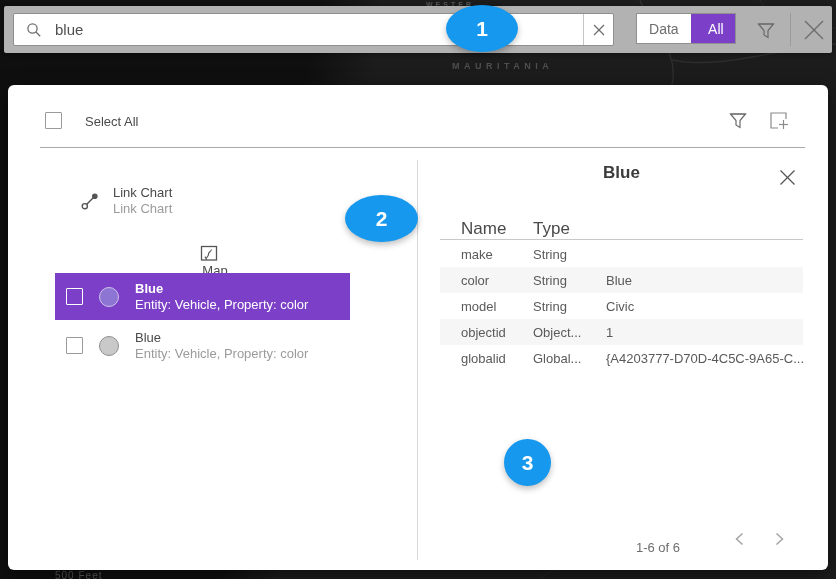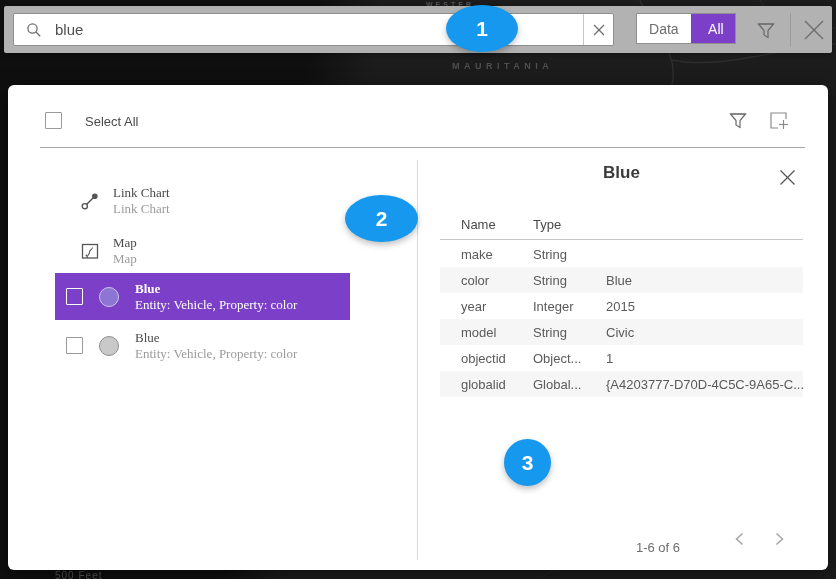--- a/index.html
+++ b/index.html
@@ -61,47 +61,47 @@
   }
   .checkbox { width:17px; height:17px; border:1px solid #9a9a9a; border-radius:1px; background:transparent; flex:none; cursor:pointer; }
   .select-all-box { position:absolute; left:37px; top:27px; }
   .select-all-label { position:absolute; left:77px; top:29px; font-size:13px; color:#4a4a4a; }
   .hdr-funnel { position:absolute; left:719px; top:24px; width:22px; height:22px; cursor:pointer; }
   .hdr-add { position:absolute; left:760px; top:24px; width:22px; height:22px; cursor:pointer; }
   .hdr-divider { position:absolute; left:32px; right:23px; top:62px; height:1px; background:#a9a9a9; }
 
   
   .list { position:absolute; left:47px; top:90px; width:295px; }
-  .list-item { position:absolute; left:0; width:295px; display:flex; align-items:center;font-family:Liberation Serif, serif; }
+  .list-item { position:absolute; left:0; width:295px; display:flex; align-items:center; }
   .list-item .txt { line-height:16px; }
   .list-item .title { font-size:13px; color:#4a4a4a; }
   .list-item .subtitle { font-size:13px; color:#9b9b9b; }
   .li-plain { padding-left:25px; height:46px; cursor:pointer; }
   .li-plain .ic { width:20px; height:20px; margin-right:13px; flex:none; display:flex; }
   .li-row { padding-left:11px; height:47px; cursor:pointer; }
   .li-row .checkbox { margin-right:16px; }
   .ent-circle { width:20px; height:20px; border-radius:50%; margin-right:16px; flex:none;
     background:#c9c9c9; border:1.5px solid #8f8f8f; }
   .li-row.selected { background:var(--accent,#7b3fc8); }
   .li-row.selected .checkbox { border-color:#fff; }
   .li-row.selected .ent-circle { background:#8d75d3; border-color:#cfc5ec; }
   .li-row.selected .title { color:#fff; font-weight:bold; }
   .li-row.selected .subtitle { color:#fff; }
-  .li-1 { top:3px; } .li-2 { top:53px; } .li-3 { top:98px; } .li-4 { top:147px; }
+  .li-1 { top:3px; } .li-2 { top:68px;flex-direction:column; } .li-3 { top:98px; } .li-4 { top:147px; }
 
   .v-divider { position:absolute; left:409px; top:75px; width:1px; height:400px; background:#d8d8d8; }
 
   
   .detail-title { position:absolute; left:432px; top:78px; width:363px; text-align:center;
     font-size:17px; font-weight:bold; color:#3c3c3c; }
   .detail-close { position:absolute; left:768px; top:81px; width:22px; height:22px; display:flex; align-items:center; justify-content:center; cursor:pointer; }
 
   .tbl-head { position:absolute; left:432px; top:125px; width:363px; height:30px;
-    display:flex; align-items:center; padding-left:21px; border-bottom:1px solid #c9c9c9;
-    font-size:13px; color:#4a4a4a; }
+    display:flex; align-items:flex-end; padding-left:21px; border-bottom:1px solid #c9c9c9;
+    font-size:17px; color:#4a4a4a; }
   .tbl-body { position:absolute; left:432px; top:156px; width:363px; }
   .tbl-row { display:flex; align-items:center; height:26px; padding-left:21px; font-size:13px; color:#5a5a5a; }
   .tbl-row:nth-child(even) { background:#f6f6f6; }
   .c1 { width:72px; flex:none; } .c2 { width:73px; flex:none; }
   .c3 { flex:1; white-space:nowrap; overflow:hidden; }
 
   .pag-label { position:absolute; left:600px; top:447px; width:100px; text-align:center; font-size:13px; color:#6e6e6e;margin-top:8px; }
   .pag-btn { position:absolute; top:444px; width:20px; height:20px; display:flex; align-items:center; justify-content:center; cursor:pointer; }
   .pag-prev { left:721px; } .pag-next { left:761px; }
 
@@ -248,25 +248,20 @@
       <div class="tbl-row">
         <span class="c1">make</span>
         <span class="c2">String</span>
       </div>
       <div class="tbl-row">
         <span class="c1">color</span>
         <span class="c2">String</span>
         <span class="c3">Blue</span>
       </div>
       <div class="tbl-row">
-        <span class="c1">year</span>
-        <span class="c2">Integer</span>
-        <span class="c3">2015</span>
-      </div>
-      <div class="tbl-row">
         <span class="c1">model</span>
         <span class="c2">String</span>
         <span class="c3">Civic</span>
       </div>
       <div class="tbl-row">
         <span class="c1">objectid</span>
         <span class="c2">Object...</span>
         <span class="c3">1</span>
       </div>
       <div class="tbl-row">

